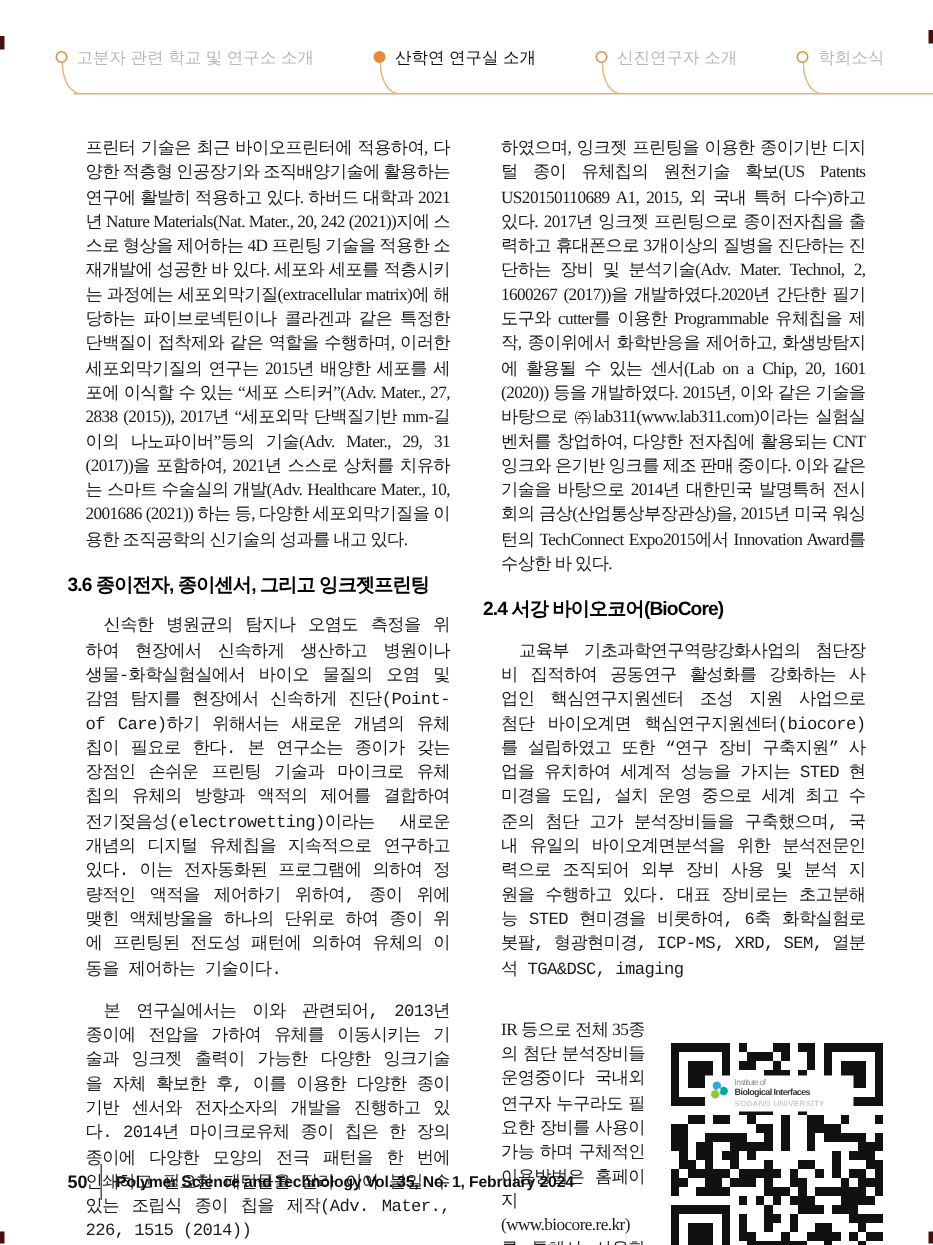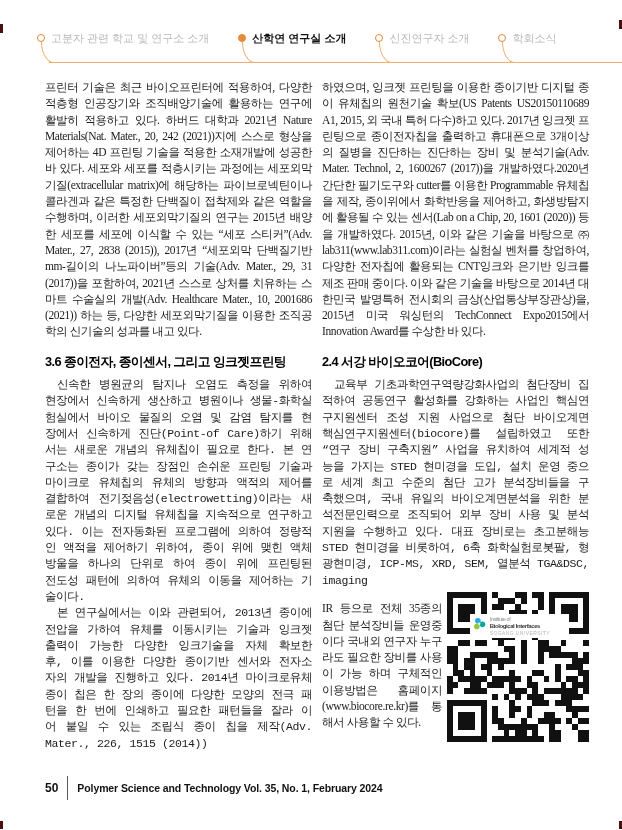--- a/index.html
+++ b/index.html
@@ -1,36 +1,36 @@
 <!DOCTYPE html>
 <html><head>
 <meta charset="utf-8">
 <style>
   html,body { margin:0; padding:0; background:#ffffff; }
   .page { position:relative; width:622px; height:830px; background:#ffffff; overflow:hidden;
           font-family:"Liberation Serif", serif; }
 
   
-  .nav { position:absolute; top:30px; left:37px; right:14px; display:flex; gap:29px; z-index:2; }
+  .nav { position:absolute; top:30px; left:37px; right:14px; display:flex; gap:40px; z-index:2; }
   .nav-item { position:relative; display:flex; align-items:center; gap:6px; height:16px;
               font-family:"Liberation Sans", sans-serif; font-size:11px; color:#b9b9b9; cursor:pointer; }
   .nav-item .dot { width:6px; height:6px; border:1.5px solid #e8883a; border-radius:50%;
                    background:#fff; flex:none; box-sizing:content-box; }
-  .nav-item.active { color:#111; font-weight:bold; }
+  .nav-item.active { color:#111; font-weight:normal; }
   .nav-item.active .dot { background:#e8883a; }
   .nav-curve { position:absolute; left:4px; top:12px; width:12px; height:20px;
                border-left:1px solid #efaf71; border-bottom:1px solid #efaf71;
                border-bottom-left-radius:100% 100%; pointer-events:none; }
   .nav-line { position:absolute; top:62px; left:49px; right:0; border-top:1px solid #efaf71; }
 
   
   .content { position:absolute; top:79px; left:45px; width:544px; display:flex; gap:10px; }
   .col { width:267px; font-size:11.5px; line-height:16.3px; text-align:justify;
          color:#1b1b1b; letter-spacing:-0.4px; }
-  .col p { margin:0; }
+  .col p { margin:12px; }
   p.indent { text-indent:12px;font-family:Liberation Mono, monospace; }
   h3.sec { font-family:"Liberation Sans", sans-serif; font-size:12.8px; letter-spacing:-0.6px;
            margin:14px 0 7px 0; color:#000; }
 
   
   .qr-row { display:flex; align-items:center; }
   .qr-side { width:120px; }
   .qr-box { position:relative; width:142px; height:150px; margin-left:5px; margin-top:3px; flex:none; }
   .qr-box svg.qr { width:100%; height:100%; display:block; }
   .qr-logo { position:absolute; left:16%; top:15%; width:70%; background:#fff;

